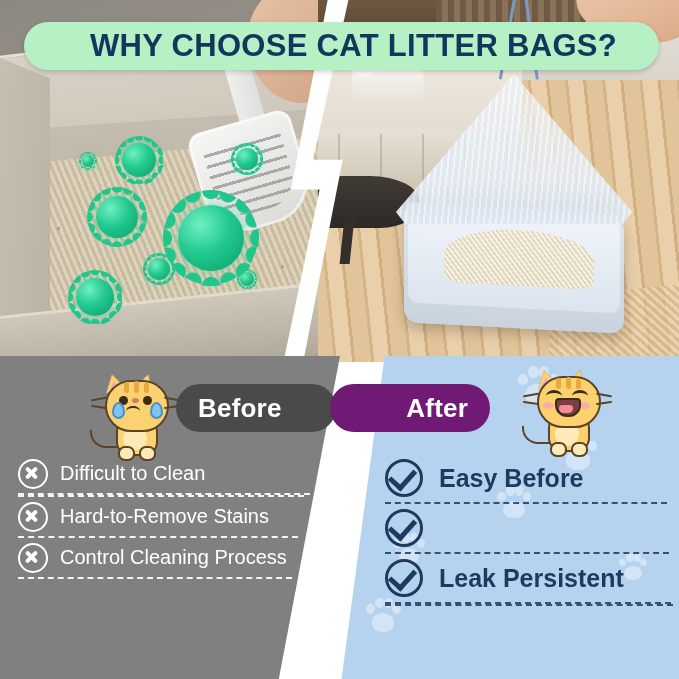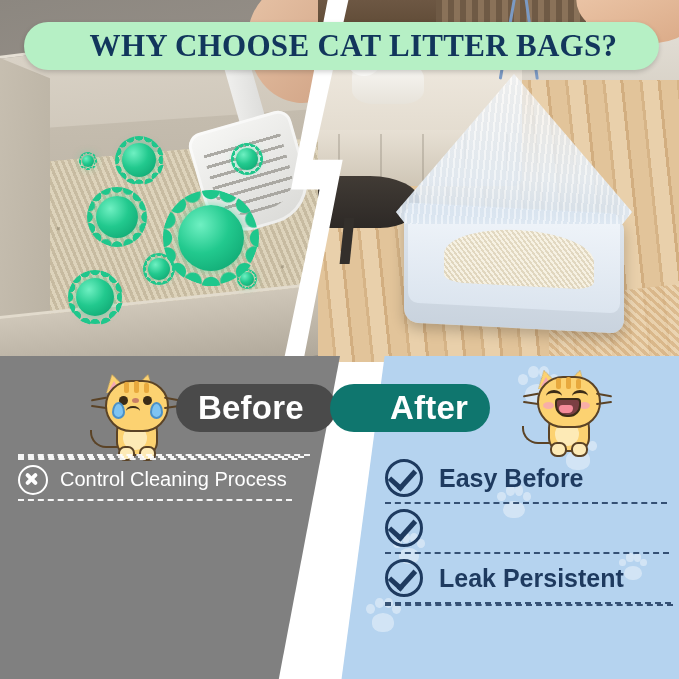--- a/index.html
+++ b/index.html
@@ -296,21 +296,21 @@
     align-items: center;
     justify-content: center;
     box-shadow: 0 2px 5px rgba(0,0,0,.18);
   }
   .title-text {
     font-size: 31px;
     font-weight: bold;
     color: #12365c;
     letter-spacing: .3px;
     white-space: nowrap;
-    font-family: Liberation Serif, serif;
+    font-family: Liberation Sans, sans-serif;
     margin-left: 24px;
   }
 
   
   .compare {
     position: absolute;
     left: 0; top: 356px;
     width: 679px; height: 323px;
     overflow: hidden;
   }
@@ -433,29 +433,29 @@
     background: #4a4a4a;
     border-radius: 24px;
     display:flex; align-items:center; justify-content:flex-start;
     padding-left: 22px;
     box-sizing: border-box;
   }
   .pill-after {
     position: absolute;
     left: 330px; top: 6px;
     width: 160px; height: 48px;
-    background: #0f766e;
+    background: #701a75;
     border-radius: 24px;
     display:flex; align-items:center; justify-content:flex-end;
     padding-right: 22px;
     box-sizing: border-box;
     text-align: center;
   }
   .pill-label {
-    color:#ffffff; font-size:33px; font-weight:bold;
+    color:#ffffff; font-size:26px; font-weight:bold;
     font-family:"Liberation Sans", sans-serif;
     letter-spacing:.2px;
   }
   .vs-circle {
     position:absolute;
     left: 302px; top: -2px;
     width: 64px; height: 64px;
     background: #ec1c24;
     border-radius: 50%;
     display:flex; align-items:center; justify-content:center;
@@ -707,22 +707,30 @@
     <div class="vs-row">
       <div class="pill-before">
         <span class="pill-label">Before</span>
       </div>
       <div class="pill-after">
         <span class="pill-label">After</span>
       </div>
     </div>
 
     <div class="list list-left">
+      <div class="row row-left">
+        <span class="icon-x"></span>
+        <span class="label-left">Difficult to Clean</span>
+      </div>
       <div class="sep" style="width:292px;"></div>
       <div class="sep" style="width:286px;"></div>
+      <div class="row row-left">
+        <span class="icon-x"></span>
+        <span class="label-left">Hard-to-Remove Stains</span>
+      </div>
       <div class="sep" style="width:280px;"></div>
       <div class="row row-left">
         <span class="icon-x"></span>
         <span class="label-left">Control Cleaning Process</span>
       </div>
       <div class="sep" style="width:274px;"></div>
     </div>
 
     <div class="list list-right">
       <div class="row row-right">

